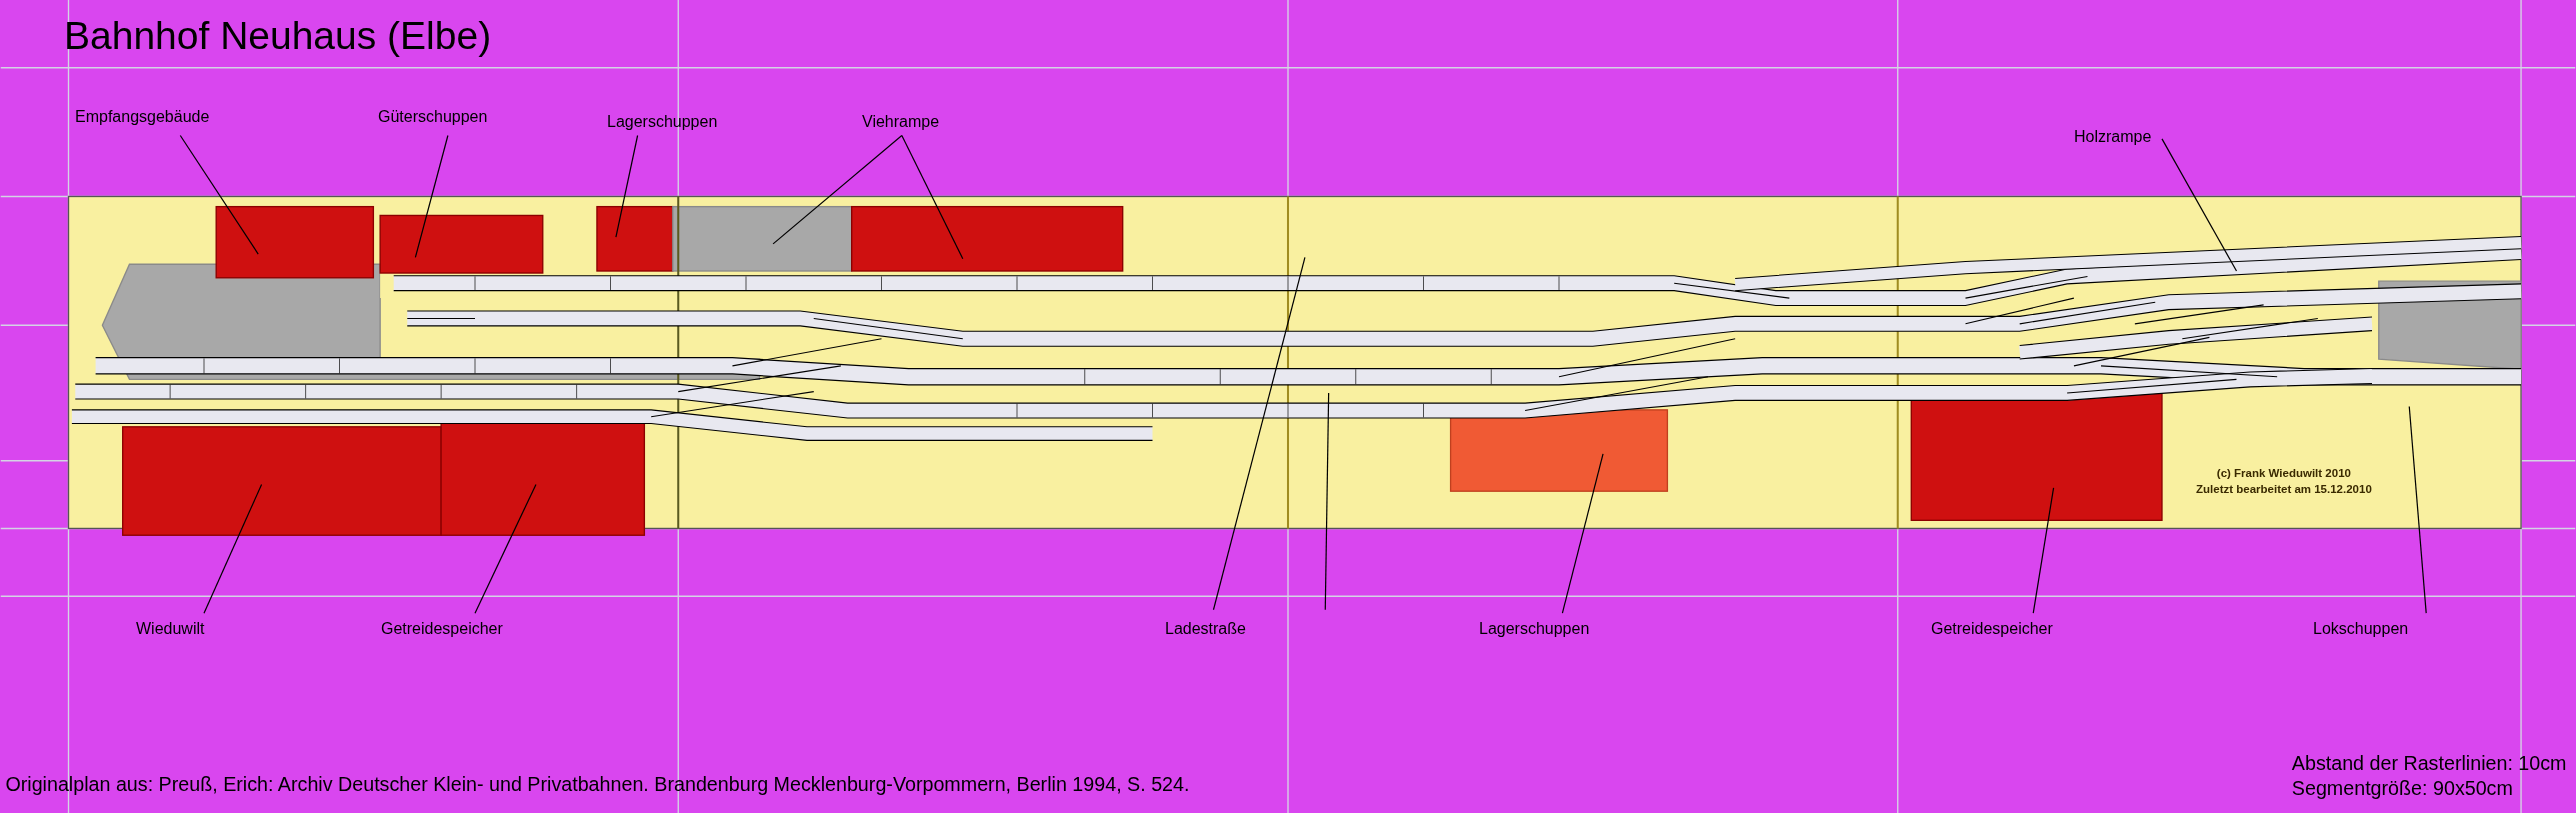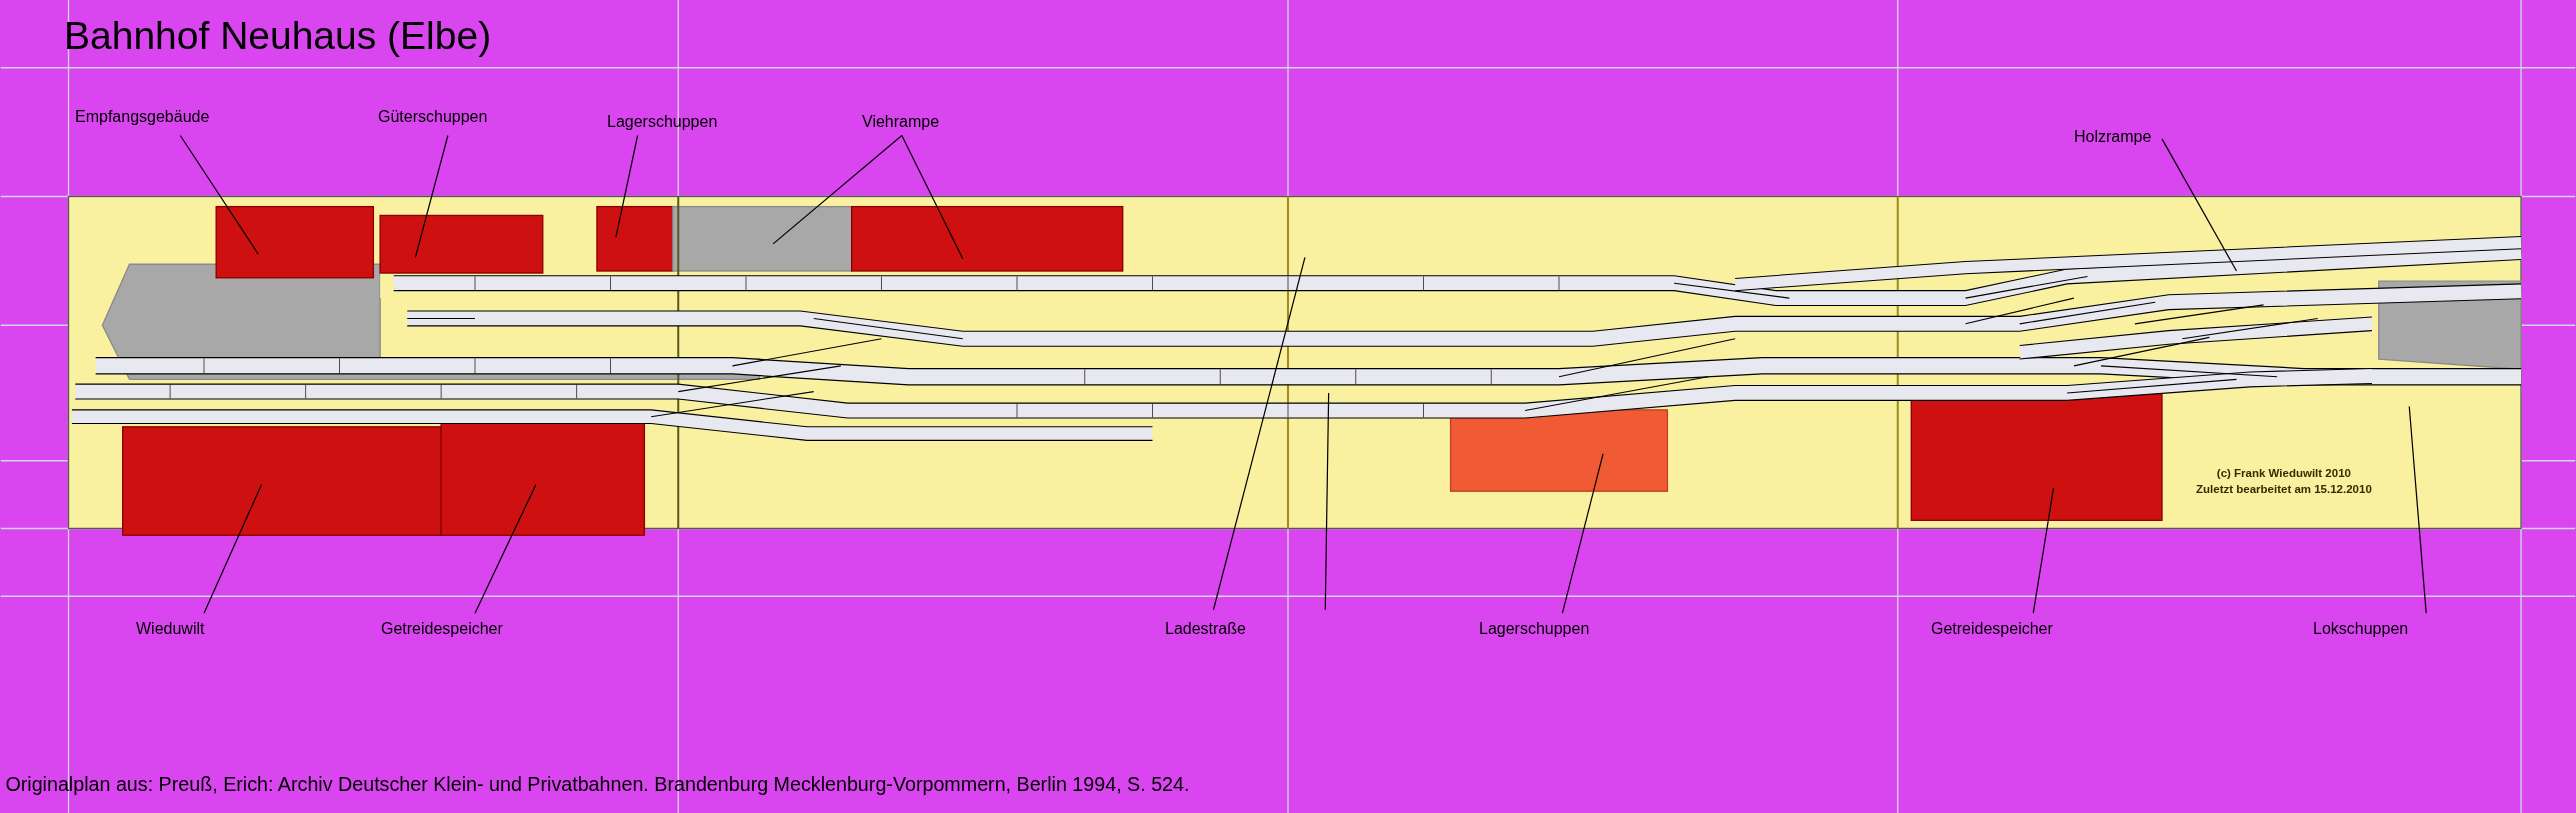--- a/index.html
+++ b/index.html
@@ -233,15 +233,19 @@
   <div class="label" style="left:1931px; top:620px;">Getreidespeicher</div>
   <div class="label" style="left:2313px; top:620px;text-align:center;">Lokschuppen</div>
 
   <div id="copyright">
     <div>(c) Frank Wieduwilt 2010</div>
     <div>Zuletzt bearbeitet am 15.12.2010</div>
   </div>
 
   <div id="footer-left">Originalplan aus: Preuß, Erich: Archiv Deutscher Klein- und Privatbahnen. Brandenburg Mecklenburg-Vorpommern, Berlin 1994, S. 524.</div>
 
+  <div id="footer-right">
+    <div>Abstand der Rasterlinien: 10cm</div>
+    <div>Segmentgröße: 90x50cm</div>
+  </div>
 
 </div>
 
 
 </body></html>

